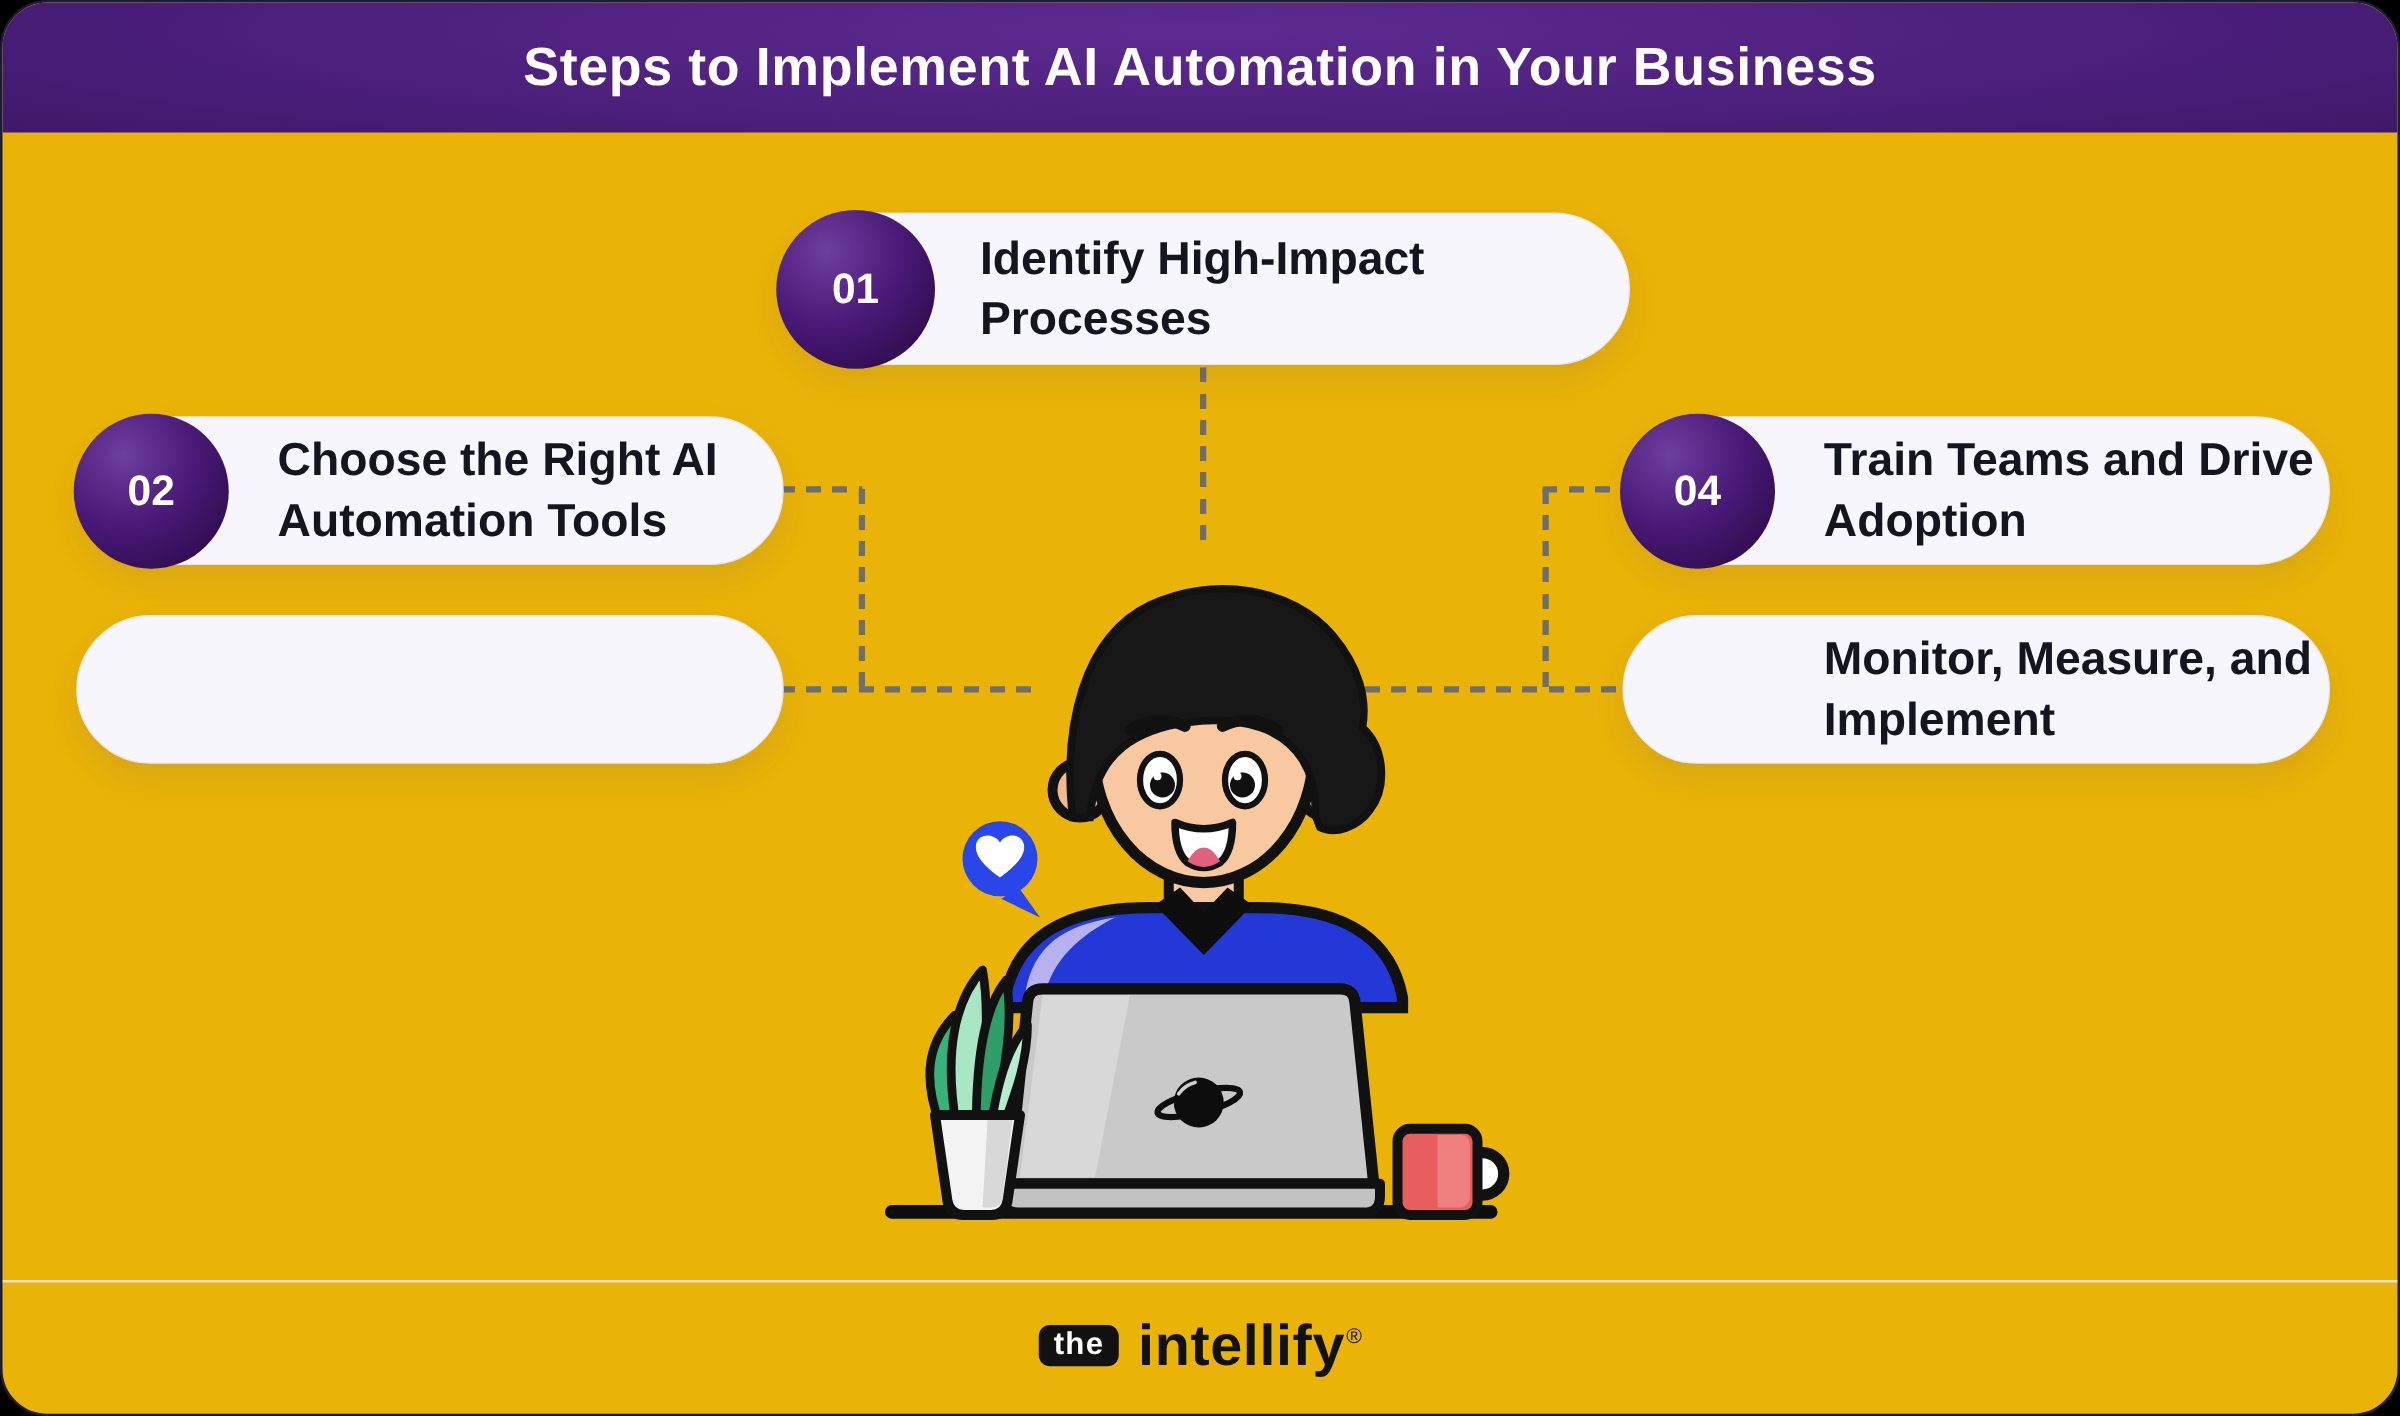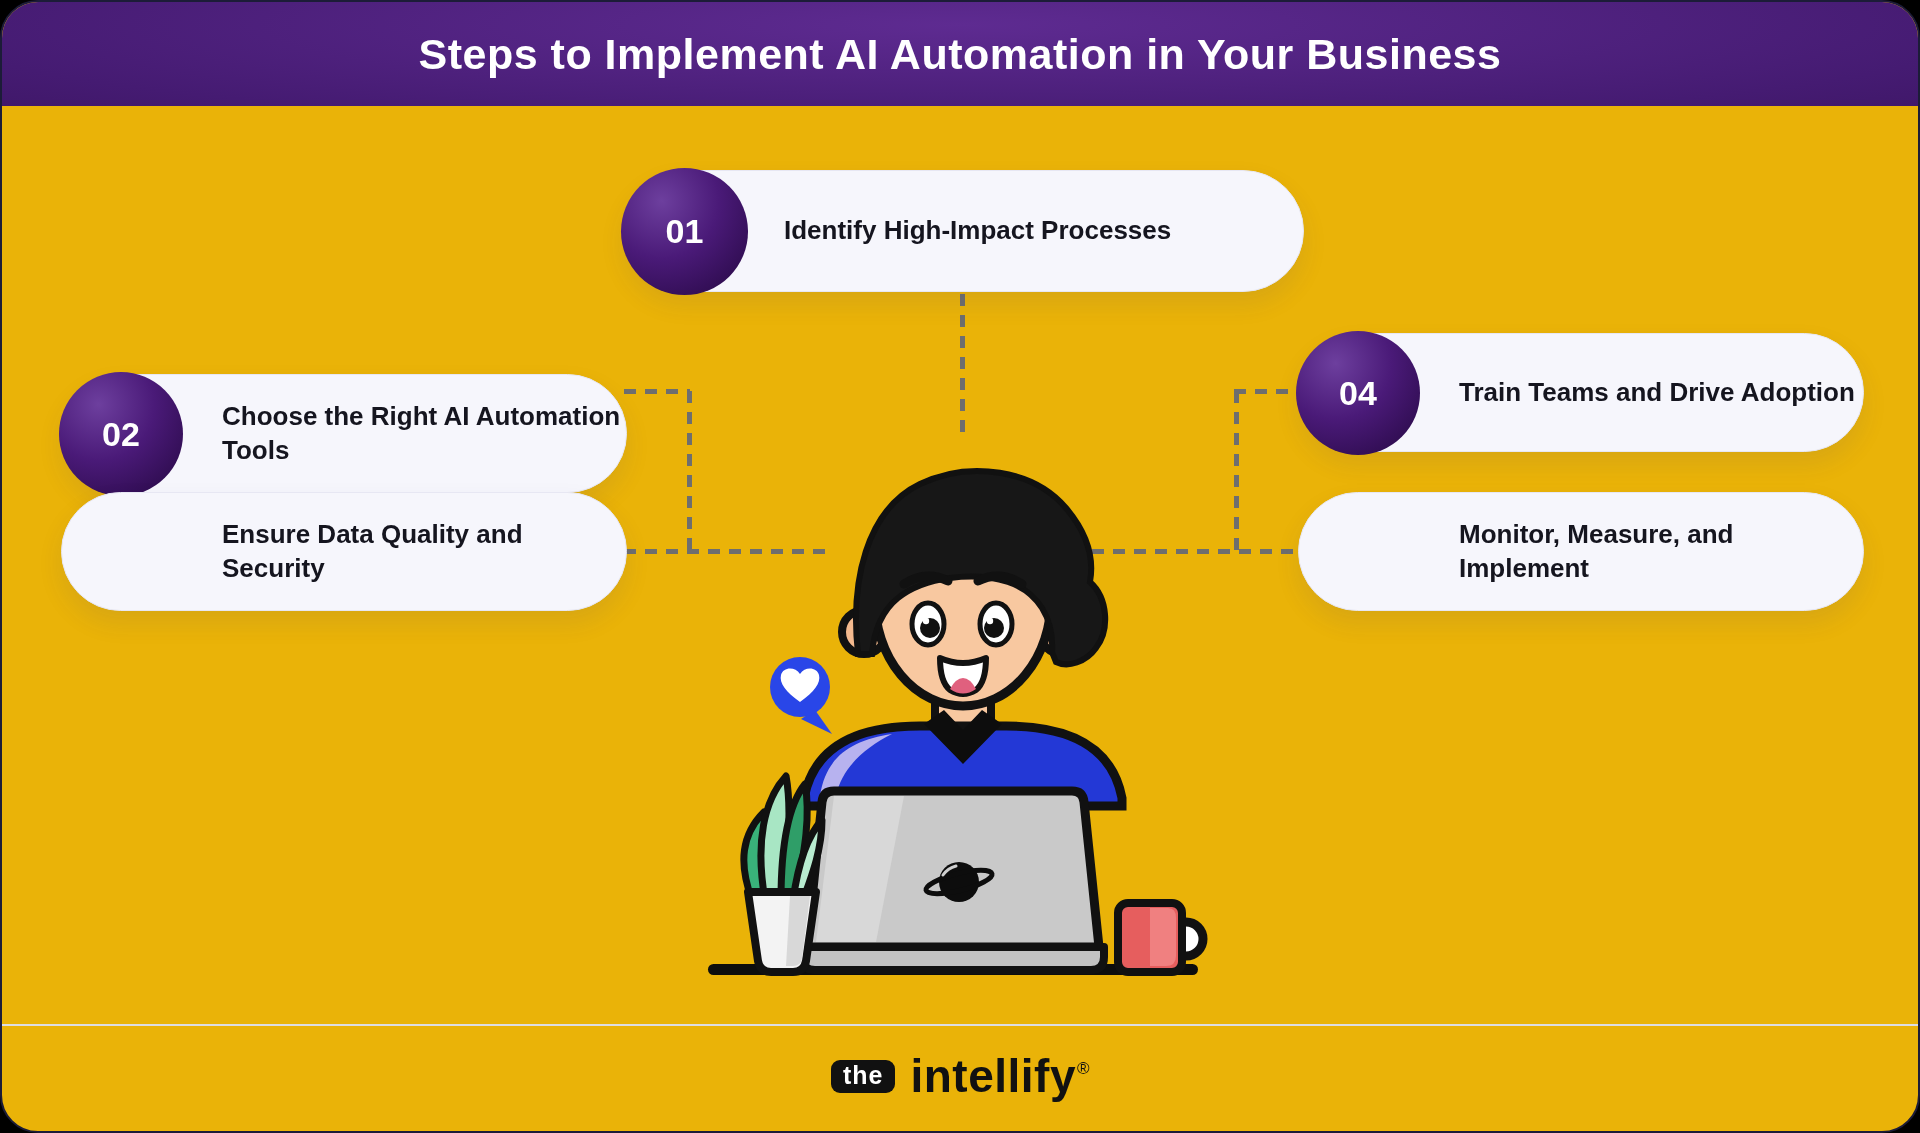--- a/index.html
+++ b/index.html
@@ -28,27 +28,27 @@
     box-shadow:0 12px 24px rgba(60,60,120,.10);
     display:flex;align-items:center;box-sizing:border-box;
   }
   .badge{
     position:absolute;left:-3px;top:-3px;width:124px;height:124px;border-radius:50%;
     background:radial-gradient(circle at 32% 26%, #6d3f9e 0%, #4a1a78 45%, #240740 100%);
     display:flex;align-items:center;justify-content:center;
     color:#fff;font-size:34px;font-weight:700;
   }
   .pill .label{
-    margin-left:160px;font-size:26px;font-weight:700;color:#15151f;
+    margin-left:160px;font-size:37px;font-weight:700;color:#15151f;
     line-height:1.3;max-width:420px;
   }
   #pill-01{left:621px;top:168px;width:681px;height:122px;}
   #pill-01 .badge{width:127px;height:127px;}
   #pill-01 .label{max-width:520px;}
-  #pill-02{left:59px;top:331px;width:566px;margin-top:41px;}
+  #pill-02{left:59px;top:331px;width:566px;}
   #pill-03{left:59px;top:490px;width:566px;}
   #pill-04{left:1296px;top:331px;width:566px;}
   #pill-05{left:1296px;top:490px;width:566px;}
   
   .dash-h{
     position:absolute;height:5px;
     background-image:repeating-linear-gradient(90deg,#6e6e6e 0 12px,transparent 12px 21px);
   }
   .dash-v{
     position:absolute;width:5px;
@@ -98,21 +98,20 @@
 
   <div class="pill" id="pill-01">
     <div class="badge">01</div>
     <div class="label">Identify High-Impact Processes</div>
   </div>
   <div class="pill" id="pill-02">
     <div class="badge">02</div>
     <div class="label">Choose the Right AI Automation Tools</div>
   </div>
   <div class="pill" id="pill-03">
-    <div class="label">Ensure Data Quality and Security</div>
   </div>
   <div class="pill" id="pill-04">
     <div class="badge">04</div>
     <div class="label">Train Teams and Drive Adoption</div>
   </div>
   <div class="pill" id="pill-05">
     <div class="label">Monitor, Measure, and Implement</div>
   </div>
 
   <div class="illustration">

